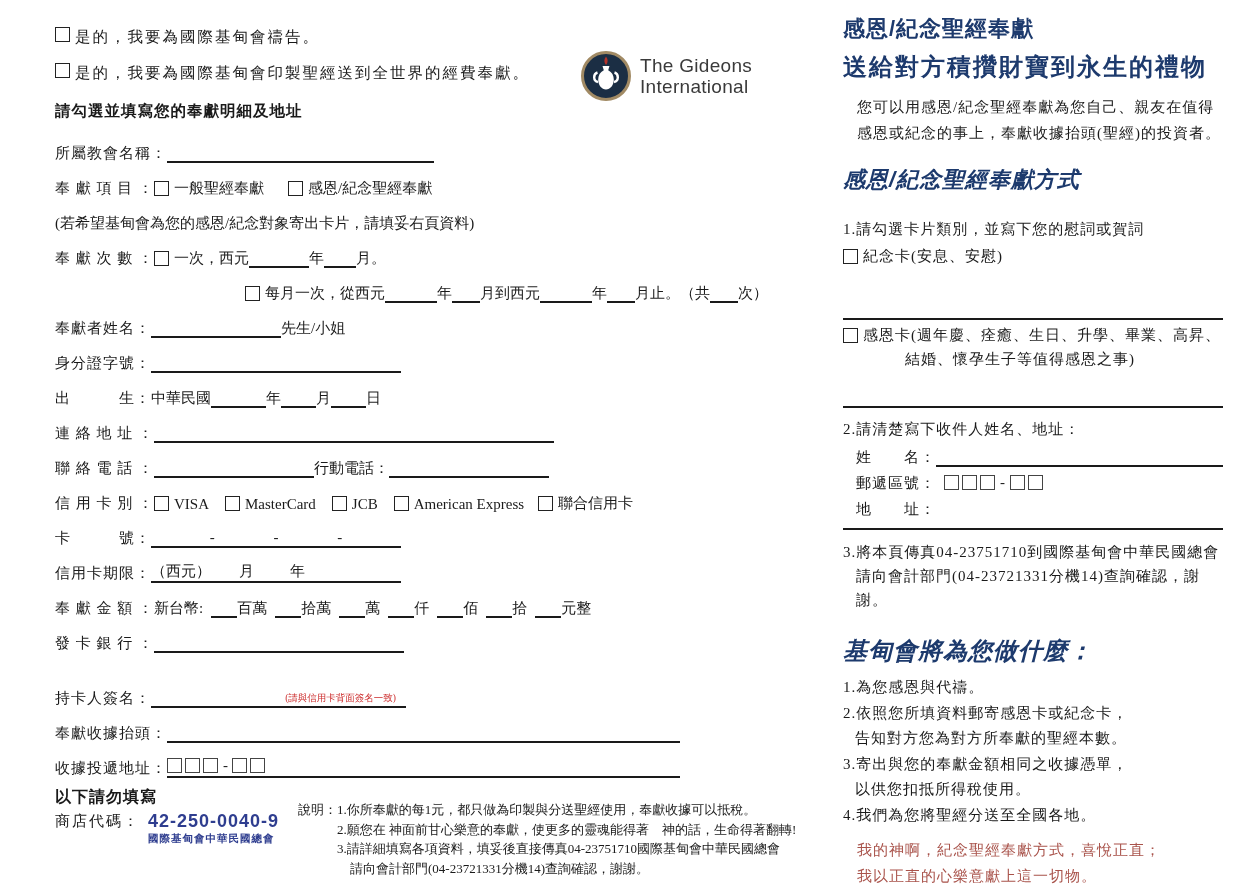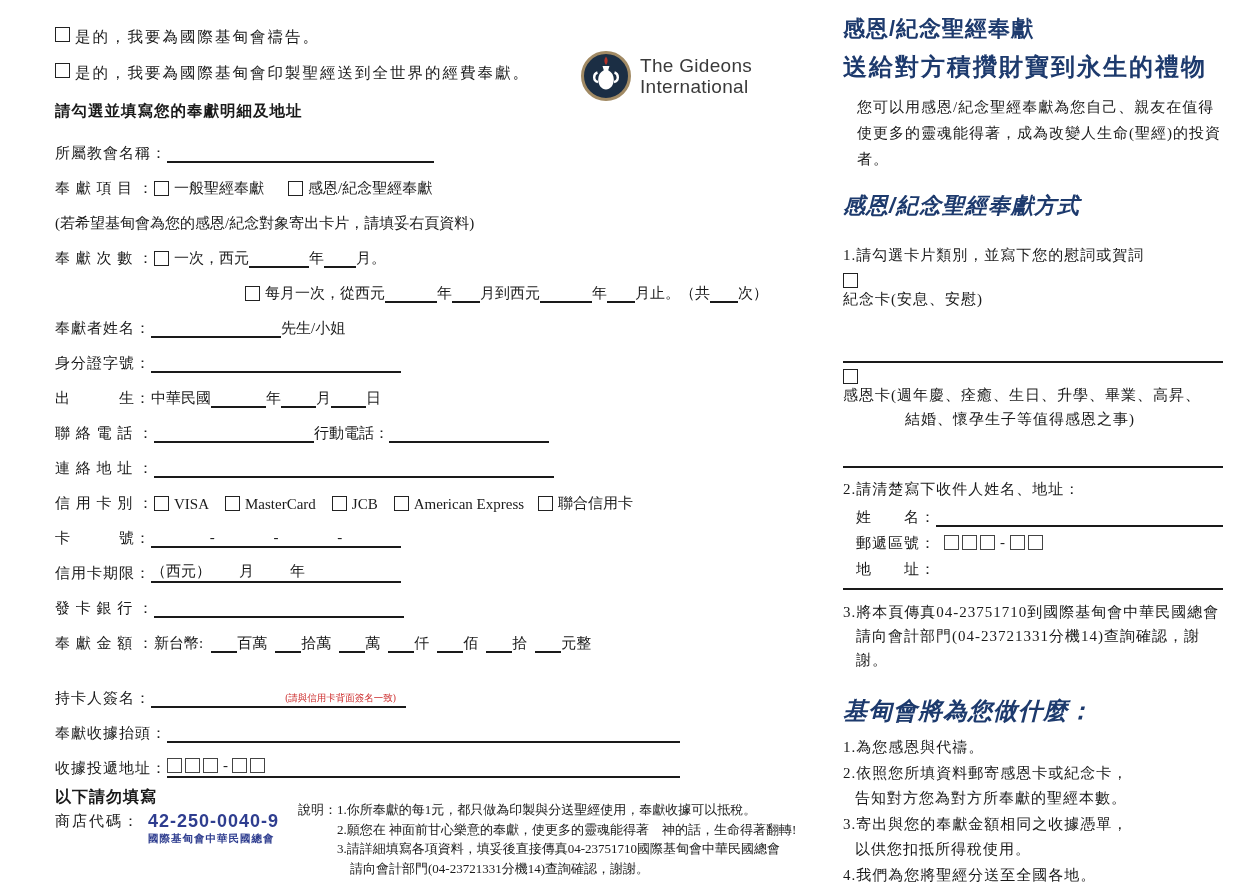--- a/index.html
+++ b/index.html
@@ -61,21 +61,21 @@
   .rightcol{position:absolute;left:843px;top:14px;width:380px;}
   .rh1{font-family:"Liberation Sans","DejaVu Sans",sans-serif;font-weight:bold;
     color:var(--heading-navy);margin:0;white-space:nowrap;}
   .rh1a{font-size:22px;letter-spacing:1px;}
   .rh1b{font-size:24px;margin-top:7px;letter-spacing:2px;}
   .rintro{margin:11px 0 0 14px;font-size:15px;line-height:26px;letter-spacing:1px;}
   .rh2{font-family:"Liberation Sans","DejaVu Sans",sans-serif;font-weight:bold;
     font-size:22px;color:var(--heading-navy);margin:19px 0 0;letter-spacing:1px;font-style:italic;}
   .rtext{font-size:15px;line-height:24px;letter-spacing:1px;}
   .rstep1{margin-top:22px;}
-  .cardrow{display:flex;align-items:flex-start;font-size:15px;margin-top:6px;letter-spacing:1px;flex-direction:column;}
+  .cardrow{display:flex;align-items:flex-end;font-size:15px;margin-top:6px;letter-spacing:1px;}
   .msg-space1{height:52px;}
   .msg-space2{height:37px;}
   .wline{border:none;border-top:2px solid var(--line-black);margin:0;}
   .thanks2{padding-left:62px;margin-top:5px;font-size:15px;letter-spacing:1px;}
   .rstep2{margin-top:9px;}
   .rrow{display:flex;align-items:flex-end;height:26px;padding-left:13px;
     font-size:15px;white-space:nowrap;letter-spacing:1px;}
   .addr-line{margin-top:9px;}
   .rstep3{margin-top:10px;}
   .rstep3b{padding-left:13px;}
@@ -165,29 +165,29 @@
         <span>中華民國</span>
         <span class="ul w55"></span>
         <span>年</span>
         <span class="ul w35"></span>
         <span>月</span>
         <span class="ul w35"></span>
         <span>日</span>
       </div>
 
       <div class="frow">
+        <span class="lbl">連 絡 地 址 ：</span>
+        <span class="ul w400"></span>
+      </div>
+
+      <div class="frow">
         <span class="lbl">聯 絡 電 話 ：</span>
         <span class="ul w160"></span>
         <span>行動電話：</span>
         <span class="ul w160"></span>
-      </div>
-
-      <div class="frow">
-        <span class="lbl">連 絡 地 址 ：</span>
-        <span class="ul w400"></span>
       </div>
 
       <div class="frow">
         <span class="lbl">信 用 卡 別 ：</span>
         <span class="cb"></span>
         <span>VISA</span>
         <span class="sp16"></span>
         <span class="cb"></span>
         <span>MasterCard</span>
         <span class="sp16"></span>
@@ -220,48 +220,48 @@
           <span>（西元）</span>
           <span class="sp28"></span>
           <span>月</span>
           <span class="sp36"></span>
           <span>年</span>
           <span class="fill"></span>
         </span>
       </div>
 
       <div class="frow">
+        <span class="lbl">奉 獻 金 額 ：</span>
+        <span>新台幣:</span>
+        <span class="sp8"></span>
+        <span class="ul w26"></span>
+        <span>百萬</span>
+        <span class="sp8"></span>
+        <span class="ul w26"></span>
+        <span>拾萬</span>
+        <span class="sp8"></span>
+        <span class="ul w26"></span>
+        <span>萬</span>
+        <span class="sp8"></span>
+        <span class="ul w26"></span>
+        <span>仟</span>
+        <span class="sp8"></span>
+        <span class="ul w26"></span>
+        <span>佰</span>
+        <span class="sp8"></span>
+        <span class="ul w26"></span>
+        <span>拾</span>
+        <span class="sp8"></span>
+        <span class="ul w26"></span>
+        <span>元整</span>
+      </div>
+
+      <div class="frow">
         <span class="lbl">發 卡 銀 行 ：</span>
         <span class="ul w250"></span>
-      </div>
-
-      <div class="frow">
-        <span class="lbl">奉 獻 金 額 ：</span>
-        <span>新台幣:</span>
-        <span class="sp8"></span>
-        <span class="ul w26"></span>
-        <span>百萬</span>
-        <span class="sp8"></span>
-        <span class="ul w26"></span>
-        <span>拾萬</span>
-        <span class="sp8"></span>
-        <span class="ul w26"></span>
-        <span>萬</span>
-        <span class="sp8"></span>
-        <span class="ul w26"></span>
-        <span>仟</span>
-        <span class="sp8"></span>
-        <span class="ul w26"></span>
-        <span>佰</span>
-        <span class="sp8"></span>
-        <span class="ul w26"></span>
-        <span>拾</span>
-        <span class="sp8"></span>
-        <span class="ul w26"></span>
-        <span>元整</span>
       </div>
 
       <div class="frow gap-top">
         <span class="lbl">持卡人簽名：</span>
         <span class="ulbox w255">
           <span class="red-note">(請與信用卡背面簽名一致)</span>
         </span>
       </div>
 
       <div class="frow">
@@ -320,21 +320,21 @@
       <div class="nline nindent">請向會計部門(04-23721331分機14)查詢確認，謝謝。</div>
     </span>
   </div>
 
   <div class="rightcol">
     <h2 class="rh1 rh1a">感恩/紀念聖經奉獻</h2>
     <h2 class="rh1 rh1b">送給對方積攢財寶到永生的禮物</h2>
 
     <div class="rintro">
       <div>您可以用感恩/紀念聖經奉獻為您自己、親友在值得</div>
-      <div>使更多的靈魂能得著，成為改變人生命(聖經)的投資者。</div>
+      <div>感恩或紀念的事上，奉獻收據抬頭(聖經)的投資者。</div>
     </div>
 
     <h2 class="rh2">感恩/紀念聖經奉獻方式</h2>
 
     <div class="rtext rstep1">1.請勾選卡片類別，並寫下您的慰詞或賀詞</div>
 
     <div class="cardrow">
       <span class="cb"></span>
       <span>紀念卡(安息、安慰)</span>
     </div>

